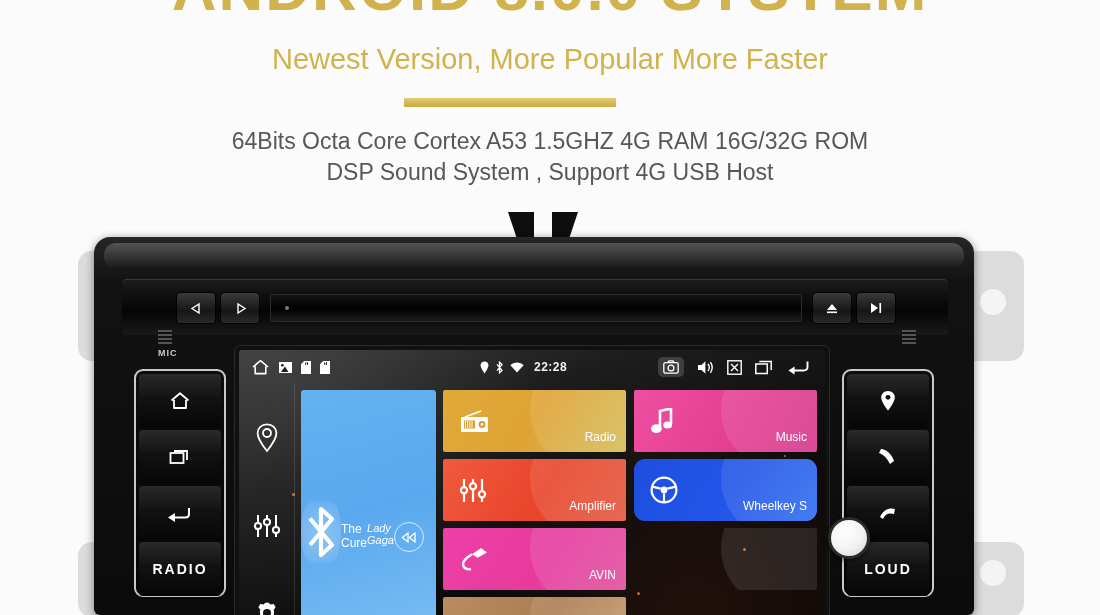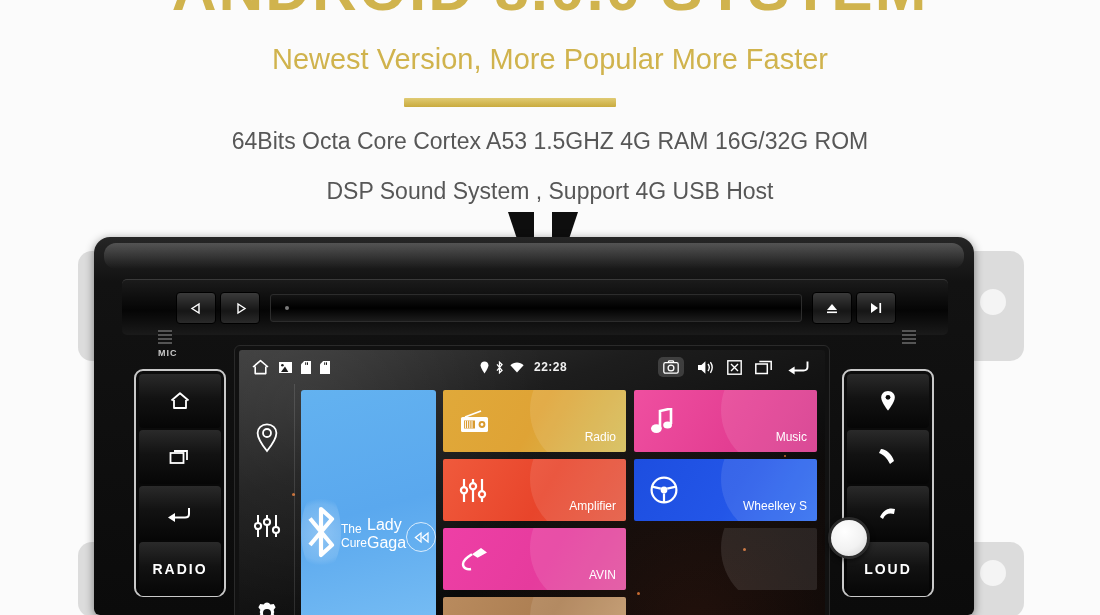--- a/index.html
+++ b/index.html
@@ -28,21 +28,21 @@
     position: absolute; top: 98px; left: 50%; margin-left: -106px;
     width: 212px; height: 9px;
     background: linear-gradient(180deg,#e0ca74 0%, #d6bc5a 45%, #c9ab3f 100%);
     border-radius: 1px;
   }
   .spec-line {
     position: absolute; left: 0; width: 1100px;
     font-size: 23px; color: #575757; line-height: 30px;
   }
   .spec-1 { top: 126px; }
-  .spec-2 { top: 176px; }
+  .spec-2 { top: 157px; }
 
   
   .unit { position: absolute; left: 0; top: 212px; width: 1100px; height: 403px; }
 
   
   .bracket { position: absolute; background: #dcdcdc; border-radius: 14px; }
   .bracket.left  { left: 78px;  top: 39px; width: 62px; height: 110px; }
   .bracket.right { left: 962px; top: 39px; width: 62px; height: 110px; }
   .bracket-hole { position: absolute; width: 26px; height: 26px; border-radius: 50%;
                   background: #f4f4f4; left: 50%; margin-left: -13px; top: 38px; }
@@ -179,21 +179,21 @@
     background: linear-gradient(165deg,#63b2f0 0%, #5aa8ee 45%, #7ec2f5 100%);
     display: flex; flex-direction: row; align-items: center;
     padding-top: 14px; color: #fff;
   }
   .bt-halo {
     width: 84px; height: 84px; border-radius: 50%;
     background: radial-gradient(circle, rgba(255,255,255,.30) 0%, rgba(255,255,255,.12) 60%, rgba(255,255,255,0) 72%);
     display: flex; align-items: center; justify-content: center;
   }
   .track { font-size: 12px; margin-top: 8px; }
-  .artist { font-size: 16px; margin-top: 4px; }
+  .artist { font-size: 11px; margin-top: 4px; font-style: italic; }
   .transport { display: flex; gap: 13px; margin-top: 10px; }
   .tbtn {
     width: 30px; height: 30px; border-radius: 50%;
     border: 1px solid rgba(255,255,255,.75);
     display: flex; align-items: center; justify-content: center;
     font-size: 13px; color: #fff;
   }
 
   .tiles { flex: 1; display: grid; grid-template-columns: 1fr 1fr; gap: 7px 8px;
            grid-auto-rows: 62px; }
@@ -208,21 +208,21 @@
   }
   .tile .ticon { margin-left: 16px; color: #fff; display: flex; align-items: center; z-index: 2; }
   .tile .tlabel {
     position: absolute; right: 10px; bottom: 8px; color: #fff;
     font-size: 12px; z-index: 2;
   }
   .t-filebrowser { background: linear-gradient(120deg,#f0a13a 0%, #e8962c 55%, #d9c055 100%); }
   .t-radio       { background: linear-gradient(120deg,#e0a93a 0%, #dfa335 50%, #d4bd58 100%); }
   .t-music       { background: linear-gradient(120deg,#ef4fa0 0%, #e43f93 55%, #d6368b 100%); }
   .t-amplifier   { background: linear-gradient(120deg,#f05a3c 0%, #e8452b 55%, #e4573f 100%); text-decoration: underline; }
-  .t-wheelkey    { background: linear-gradient(120deg,#1d4ee0 0%, #2356e8 55%, #2f6df0 100%); }
+  .t-wheelkey    { background: linear-gradient(120deg,#1d4ee0 0%, #2356e8 55%, #2f6df0 100%); border-radius: 11px; }
   .t-avin        { background: linear-gradient(120deg,#ee3fa6 0%, #e63b9d 55%, #e04f9d 100%); }
   .t-calculator  { background: linear-gradient(120deg,#b98b5e 0%, #ab7d51 55%, #c39a6c 100%); }
   .t-empty       { background: transparent; }
 
   
   .watermark {
     position: absolute; left: 120px; top: 30px; width: 860px; height: 380px;
     color: rgba(120,120,120,.12); font-size: 120px; font-weight: bold;
     letter-spacing: 6px; pointer-events: none; overflow: hidden;
   }

